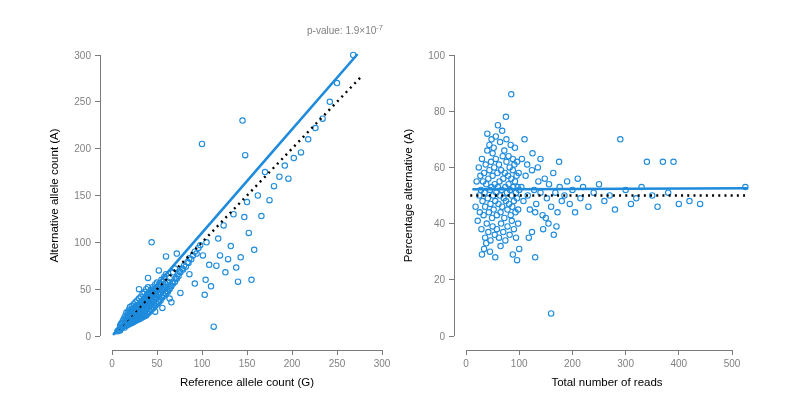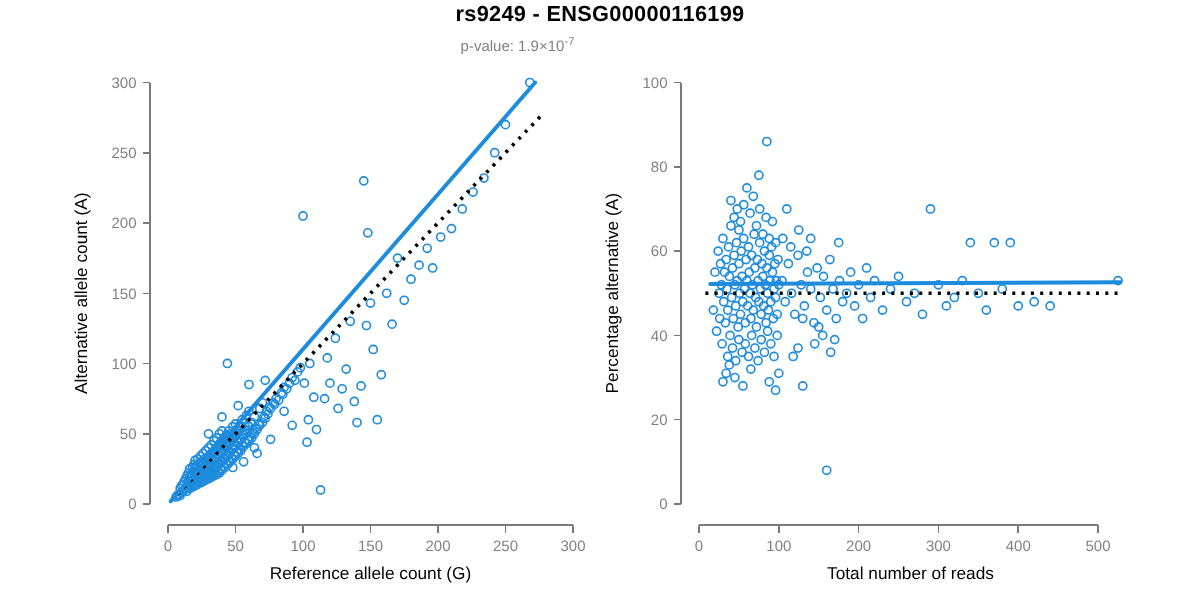--- a/index.html
+++ b/index.html
@@ -80,21 +80,20 @@
     stroke-width: 2.4;
     stroke-linecap: butt;
     stroke-dasharray: 2 4.2;
   }
 </style>
 </head>
 <body>
 
 <div id="figure">
 
-  <div class="fig-title">rs9249 - ENSG00000116199</div>
 
   <div class="fig-subtitle">
     <span>p-value: 1.9×10</span><sup>-7</sup>
   </div>
 
   <svg class="panel" id="plot-svg" width="800" height="400">
       <g>
         <path class="axis-line" d="M100,55 L100,336"></path>
         <path class="axis-line" d="M100,336 L95,336"></path>
         <text class="tick-label" x="91" y="339.5" text-anchor="end">0</text>

